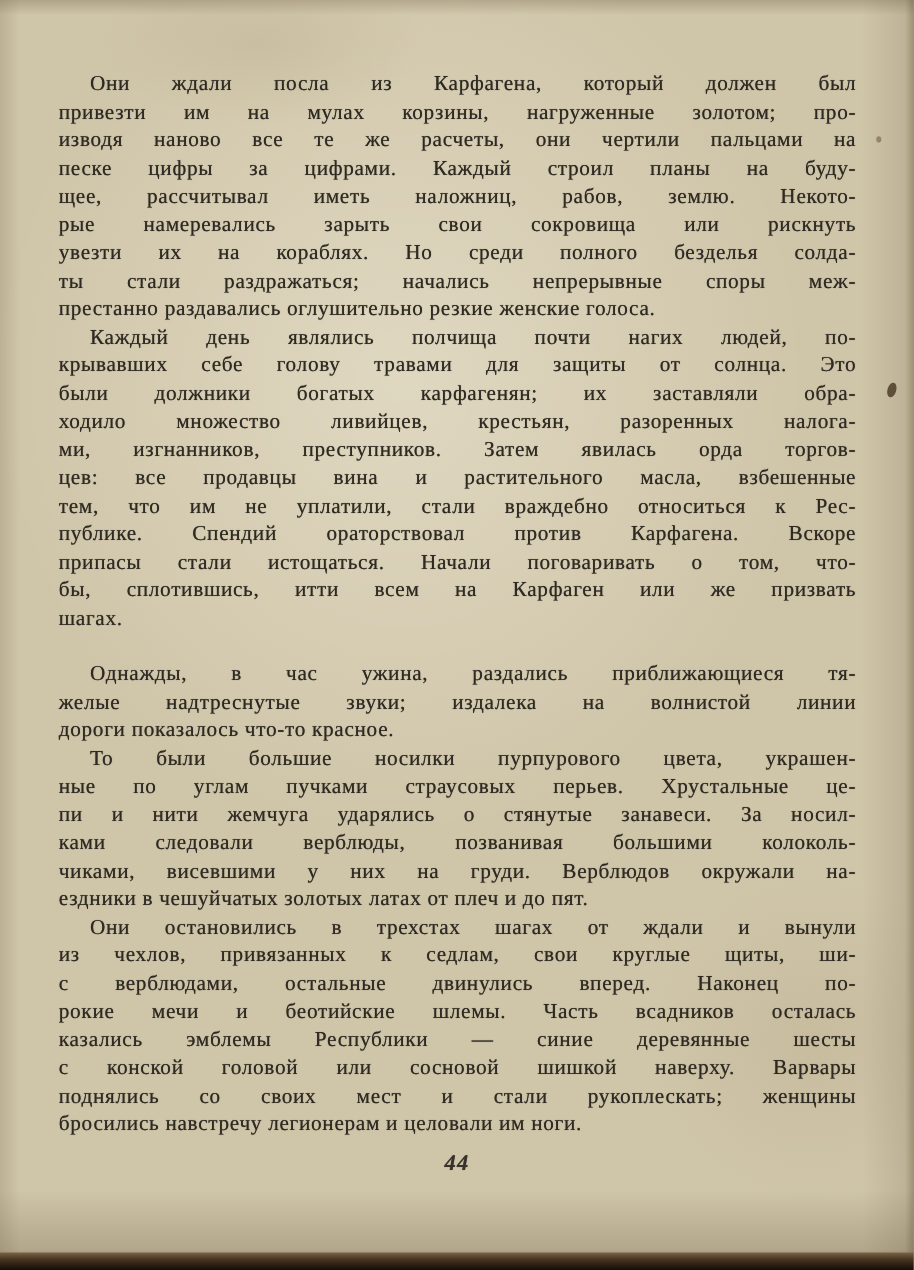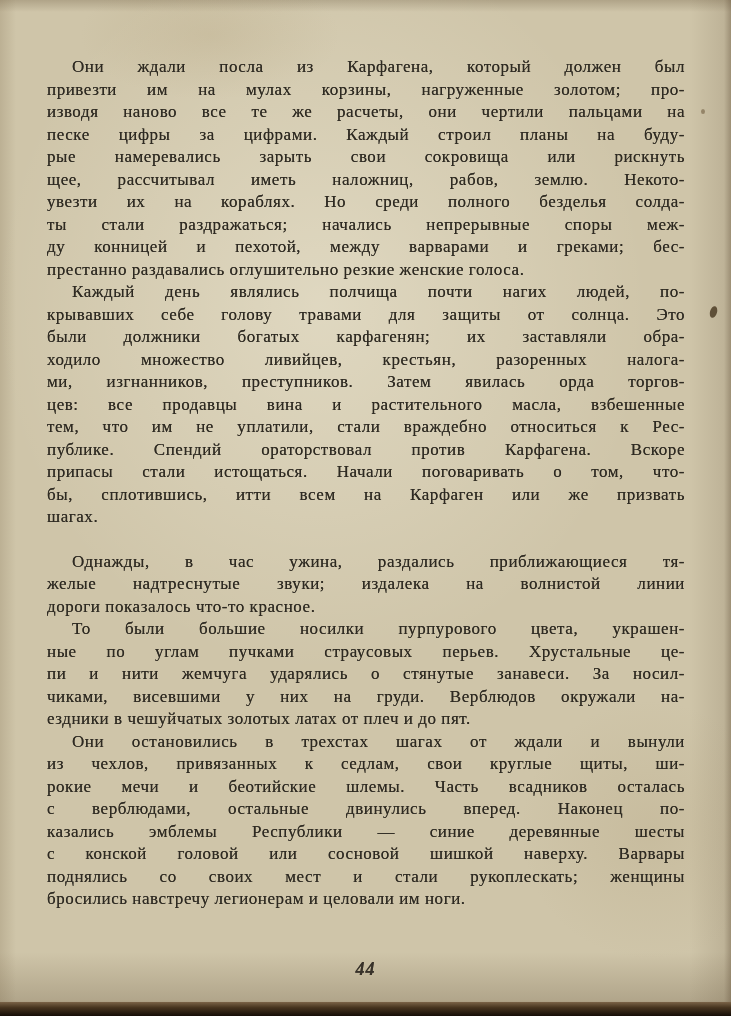--- a/index.html
+++ b/index.html
@@ -70,21 +70,21 @@
   }
   .line.first {
     text-indent: 25px;
   }
   .line.last {
     text-align-last: left;
   }
   .page-number {
     position: absolute;
     left: 0;
-    top: 959px;
+    top: 920px;
     width: 731px;
     text-align: center;
     font-size: 18px;
     font-weight: bold;
     font-style: italic;
     letter-spacing: 1px;
     color: #38322a;
     text-shadow: 0 0 0.6px rgba(46, 42, 34, 0.7);
   }
   .bottom-edge {
@@ -105,25 +105,24 @@
   <div class="speck speck-1"></div>
   <div class="speck speck-2"></div>
 
   <div class="text-block" id="text-block">
       <div class="section">
         <div class="paragraph">
           <div class="line first">Они ждали посла из Карфагена, который должен был</div>
           <div class="line">привезти им на мулах корзины, нагруженные золотом; про-</div>
           <div class="line">изводя наново все те же расчеты, они чертили пальцами на</div>
           <div class="line">песке цифры за цифрами. Каждый строил планы на буду-</div>
+          <div class="line">щее, рассчитывал иметь наложниц, рабов, землю. Некото-</div>
           <div class="line">рые намеревались зарыть свои сокровища или рискнуть</div>
-          <div class="line">щее, рассчитывал иметь наложниц, рабов, землю. Некото-</div>
           <div class="line">увезти их на кораблях. Но среди полного безделья солда-</div>
           <div class="line">ты стали раздражаться; начались непрерывные споры меж-</div>
-          <div class="line">ду конницей и пехотой, между варварами и греками; бес-</div>
           <div class="line last">престанно раздавались оглушительно резкие женские голоса.</div>
         </div>
         <div class="paragraph">
           <div class="line first">Каждый день являлись полчища почти нагих людей, по-</div>
           <div class="line">крывавших себе голову травами для защиты от солнца. Это</div>
           <div class="line">были должники богатых карфагенян; их заставляли обра-</div>
           <div class="line">ходило множество ливийцев, крестьян, разоренных налога-</div>
           <div class="line">ми, изгнанников, преступников. Затем явилась орда торгов-</div>
           <div class="line">цев: все продавцы вина и растительного масла, взбешенные</div>
           <div class="line">тем, что им не уплатили, стали враждебно относиться к Рес-</div>
@@ -136,28 +135,29 @@
       <div class="section">
         <div class="paragraph">
           <div class="line first">Однажды, в час ужина, раздались приближающиеся тя-</div>
           <div class="line">желые надтреснутые звуки; издалека на волнистой линии</div>
           <div class="line last">дороги показалось что-то красное.</div>
         </div>
         <div class="paragraph">
           <div class="line first">То были большие носилки пурпурового цвета, украшен-</div>
           <div class="line">ные по углам пучками страусовых перьев. Хрустальные це-</div>
           <div class="line">пи и нити жемчуга ударялись о стянутые занавеси. За носил-</div>
+          <div class="line">ками следовали верблюды, позванивая большими колоколь-</div>
           <div class="line">чиками, висевшими у них на груди. Верблюдов окружали на-</div>
           <div class="line last">ездники в чешуйчатых золотых латах от плеч и до пят.</div>
         </div>
         <div class="paragraph">
           <div class="line first">Они остановились в трехстах шагах от ждали и вынули</div>
           <div class="line">из чехлов, привязанных к седлам, свои круглые щиты, ши-</div>
+          <div class="line">с верблюдами, остальные двинулись вперед. Наконец по-</div>
           <div class="line">рокие мечи и беотийские шлемы. Часть всадников осталась</div>
-          <div class="line">с верблюдами, остальные двинулись вперед. Наконец по-</div>
           <div class="line">казались эмблемы Республики — синие деревянные шесты</div>
           <div class="line">с конской головой или сосновой шишкой наверху. Варвары</div>
           <div class="line">поднялись со своих мест и стали рукоплескать; женщины</div>
           <div class="line last">бросились навстречу легионерам и целовали им ноги.</div>
         </div>
       </div>
     </div>
 
   <div class="page-number">44</div>
 

